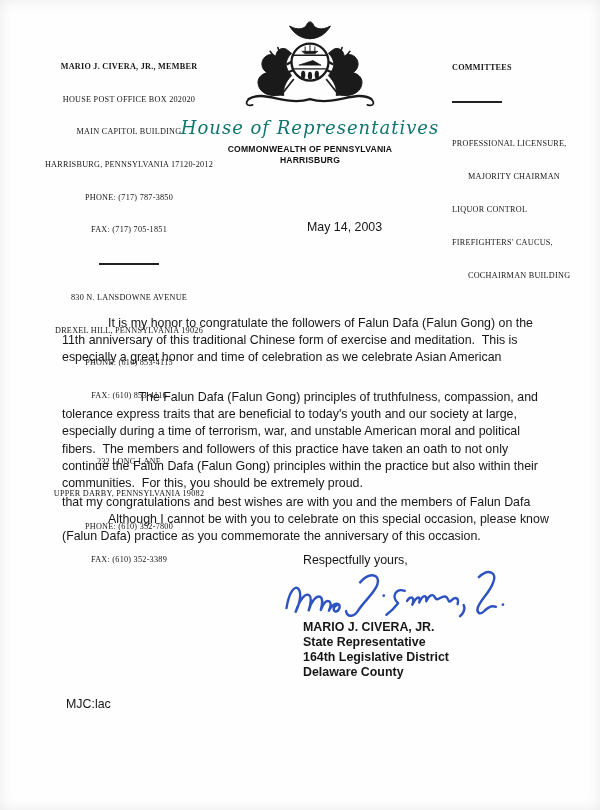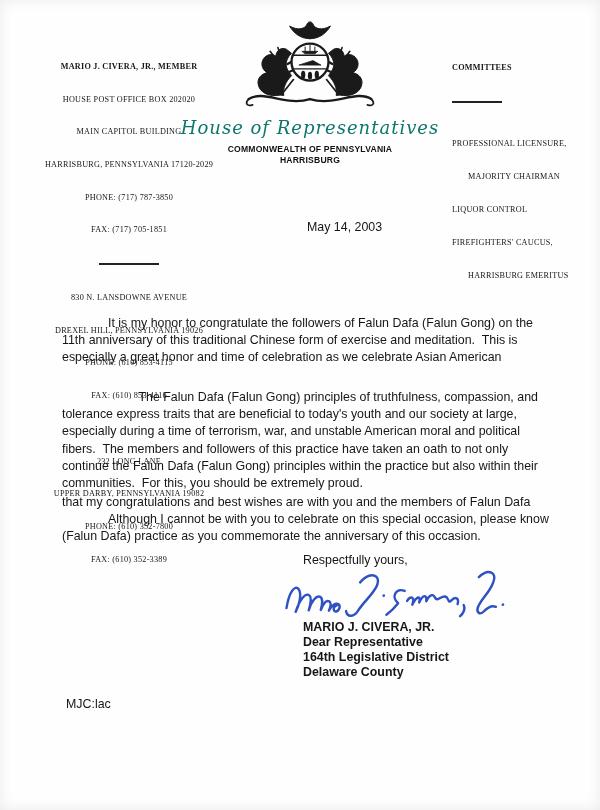--- a/index.html
+++ b/index.html
@@ -54,21 +54,21 @@
 </style>
 </head>
 <body>
 
 <div class="page">
 
   <div class="lh-left">
     <div class="name">MARIO J. CIVERA, JR., MEMBER</div>
     <div class="line">HOUSE POST OFFICE BOX 202020</div>
     <div class="line">MAIN CAPITOL BUILDING</div>
-    <div class="line">HARRISBURG, PENNSYLVANIA 17120-2029</div>
+    <div class="line">HARRISBURG, PENNSYLVANIA 17120-2012</div>
     <div class="line">PHONE: (717) 787-3850</div>
     <div class="line">FAX: (717) 705-1851</div>
     <div class="lh-rule"></div>
     <div class="line">830 N. LANSDOWNE AVENUE</div>
     <div class="line">DREXEL HILL, PENNSYLVANIA 19026</div>
     <div class="line">PHONE: (610) 853-4115</div>
     <div class="line">FAX: (610) 853-4116</div>
     <div class="lh-group3">
       <div class="line">232 LONG LANE</div>
       <div class="line">UPPER DARBY, PENNSYLVANIA 19082</div>
@@ -116,21 +116,21 @@
   <div class="lh-sub sub2">HARRISBURG</div>
   <div class="lh-sub sub1">COMMONWEALTH OF PENNSYLVANIA</div>
 
   <div class="lh-right">
     <div class="heading">COMMITTEES</div>
     <div class="cm-rule"></div>
     <div class="line">PROFESSIONAL LICENSURE,</div>
     <div class="line cm-indent">MAJORITY CHAIRMAN</div>
     <div class="line">LIQUOR CONTROL</div>
     <div class="line">FIREFIGHTERS' CAUCUS,</div>
-    <div class="line cm-indent">HARRISBURG EMERITUS</div>
+    <div class="line cm-indent">COCHAIRMAN BUILDING</div>
   </div>
 
   <div class="date body-text">May 14, 2003</div>
 
 
   <div class="para p1 body-text">
     <div class="line indent">It is my honor to congratulate the followers of Falun Dafa (Falun Gong) on the</div>
     <div class="line">11th anniversary of this traditional Chinese form of exercise and meditation.  This is</div>
     <div class="line">especially a great honor and time of celebration as we celebrate Asian American</div>
   </div>
@@ -160,20 +160,20 @@
       <path d="M124 29 C115 25 110 35 117 41 C112 47 108 50 105 52"></path>
       <path d="M126 39 C130 33 134 36 131 43 C136 34 140 34 138 41 C142 33 146 33 145 40 C148 34 152 32 154 37 C156 41 160 35 164 36 C168 37 166 44 170 40 C174 36 178 38 176 44"></path>
       <path d="M182 45 C184 49 181 54 178 56"></path>
       <path d="M198 18 C208 9 217 14 212 24 C208 34 200 39 196 48 C194 53 198 56 202 52 C206 48 210 46 214 48"></path>
       <circle cx="221" cy="46" r="1.4" fill="#2f52c3" stroke="none"></circle>
     </g>
   </svg>
 
   <div class="signer body-text">
     <div class="line">MARIO J. CIVERA, JR.</div>
-    <div class="line">Dear Representative</div>
+    <div class="line">State Representative</div>
     <div class="line">164th Legislative District</div>
     <div class="line">Delaware County</div>
   </div>
 
   <div class="reference body-text">MJC:lac</div>
 
 </div>
 
 </body></html>

